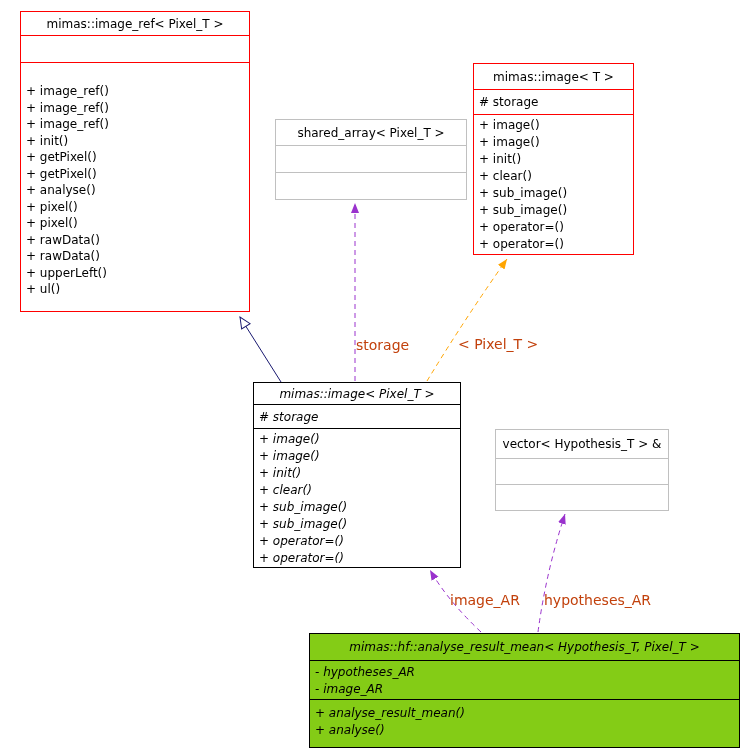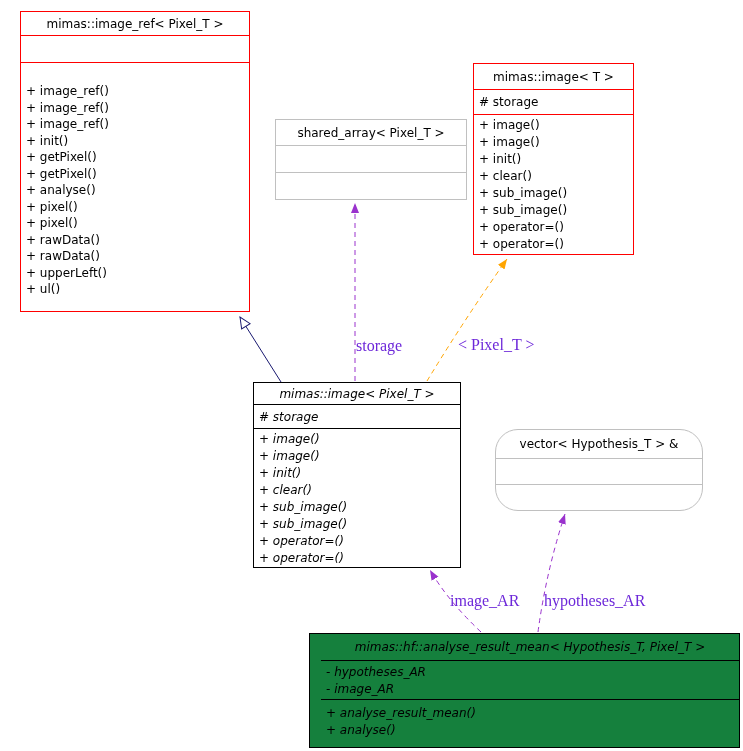--- a/index.html
+++ b/index.html
@@ -18,21 +18,21 @@
   }
   .uml-box .sec { border-top:1px solid; }
   .uml-box .row { padding-left:5px; white-space:nowrap; }
   
   .b-red   { border-color:#ff0000; }
   .b-red   .sec { border-top-color:#ff0000; }
   .b-gray  { border-color:#c0c0c0;margin-left:17px; }
   .b-gray  .sec { border-top-color:#c0c0c0; }
   .b-black { border-color:#000000;font-style:italic; }
   .b-black .sec { border-top-color:#000000; }
-  .focus   { background:#15803d;padding-left:11px; }
+  .focus   { background:#84cc16; }
 
   
   .box-image-ref { left:20px;  top:11px;  width:230px; height:301px; }
   .box-image-ref .sec-title { height:23px; }
   .box-image-ref .sec-empty { height:26px; }
   .box-image-ref .sec-methods { padding-top:20px; }
   .box-image-ref .row { line-height:16.5px; }
 
   .box-shared-array { left:258px; top:119px; width:192px; height:81px; }
   .box-shared-array .sec-title { height:25px; }
@@ -44,33 +44,33 @@
   .box-image-t .sec-attrs { height:25px; padding-top:4px; box-sizing:border-box; }
   .box-image-t .sec-methods { padding-top:2px; }
   .box-image-t .row { line-height:17px; }
 
   .box-image-pixel { left:253px; top:382px; width:208px; height:186px; }
   .box-image-pixel .sec-title { height:21px; }
   .box-image-pixel .sec-attrs { height:24px; padding-top:4px; box-sizing:border-box; }
   .box-image-pixel .sec-methods { padding-top:2px; }
   .box-image-pixel .row { line-height:17px; }
 
-  .box-vector { left:478px; top:429px; width:208px; height:82px;border-radius:23px; }
+  .box-vector { left:478px; top:429px; width:174px; height:82px; }
   .box-vector .sec-title { height:28px; }
   .box-vector .sec-a { height:25px; }
   .box-vector .sec-b { height:24px; }
 
   .box-analyse { left:309px; top:633px; width:431px; height:115px; }
   .box-analyse .sec-title { height:26px; }
   .box-analyse .sec-attrs { height:39px; padding-top:3px; box-sizing:border-box; }
   .box-analyse .sec-methods { padding-top:5px; }
   .box-analyse .row { line-height:17px; }
 
   .edge-label {
-    position:absolute; font-size:16px; white-space:nowrap; color:#6d28d9;font-family:Liberation Serif, serif;
+    position:absolute; font-size:14px; white-space:nowrap; color:#c2410c;
   }
   .lbl-storage { left:356px; top:337px; }
   .lbl-template { left:458px; top:336px; }
   .lbl-image-ar { left:450px; top:592px; }
   .lbl-hypotheses-ar { left:544px; top:592px; }
 </style>
 </head>
 <body>
 
 <div class="canvas">

